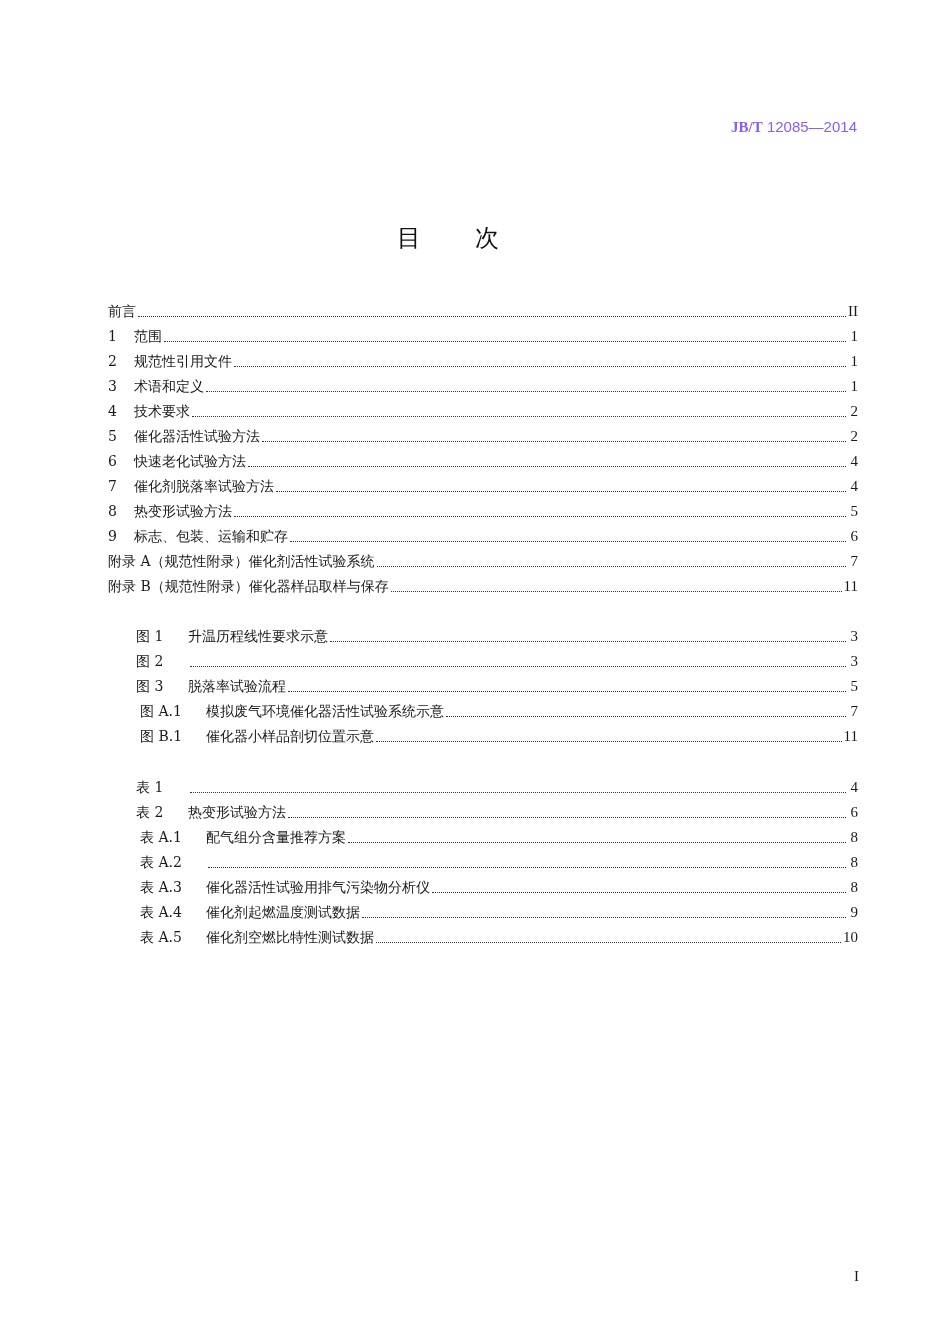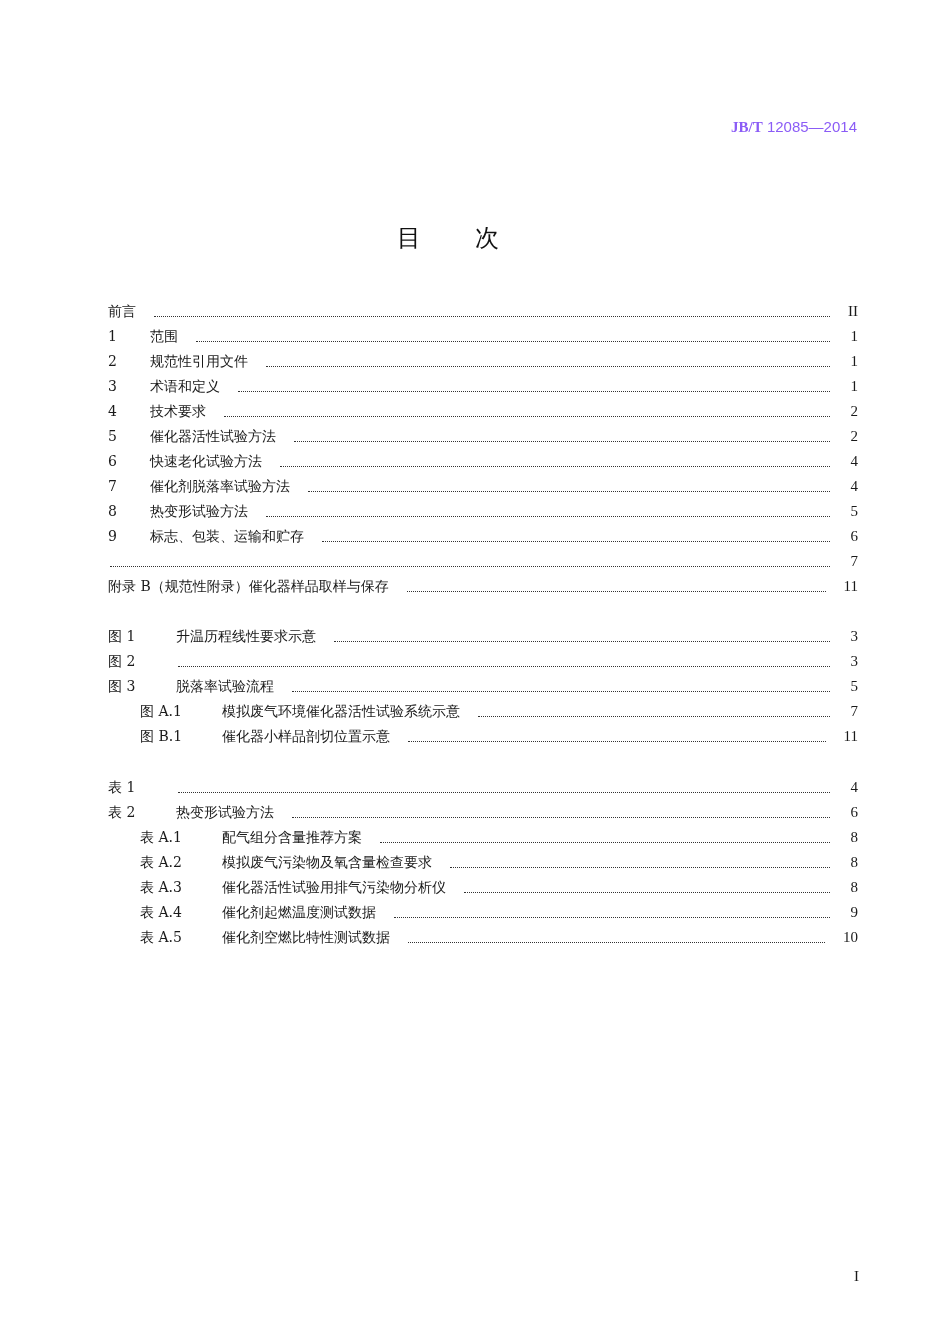--- a/index.html
+++ b/index.html
@@ -15,25 +15,25 @@
   }
   .std-code .bold { font-family: "Liberation Serif", serif; font-weight: bold; }
   .toc-title {
     position: absolute; top: 222px; left: 0; width: 950px; text-align: center;
     font-family: "DejaVu Sans", sans-serif; font-size: 24px; letter-spacing: 54px;
     box-sizing: border-box; color: #111;
   }
   .toc-group { position: absolute; left: 108px; width: 750px; }
   .toc-row {
     display: flex; align-items: baseline; height: 25px; line-height: 25px;
-    font-size: 14px; white-space: nowrap; gap: 16px;
+    font-size: 14px; white-space: nowrap;
   }
   .toc-row .num { flex: 0 0 auto; }
   .toc-row .num.sec { width: 26px; }
-  .toc-row .num.fig { width: 52px; }
+  .toc-row .num.fig { width: 52px; margin-left: 28px; }
   .toc-row .num.figA { width: 66px; margin-left: 32px; }
   .toc-row .label { flex: 0 0 auto; }
   .toc-row .leader {
     flex: 1 1 auto; margin: 0 2px; height: 1px; align-self: flex-end;
     margin-bottom: 7px;
     border-bottom: 1.5px dotted #333;
   }
   .toc-row .page { flex: 0 0 auto; min-width: 10px; text-align: right; font-family: "Liberation Serif", serif; font-size: 15px; }
   .page-number {
     position: absolute; top: 1268px; left: 854px;
@@ -104,20 +104,21 @@
     <span class="leader"></span>
     <span class="page">5</span>
   </div>
   <div class="toc-row">
     <span class="num sec">9</span>
     <span class="label">标志、包装、运输和贮存</span>
     <span class="leader"></span>
     <span class="page">6</span>
   </div>
   <div class="toc-row">
+    <span class="label">附录 A（规范性附录）催化剂活性试验系统</span>
     <span class="leader"></span>
     <span class="page">7</span>
   </div>
   <div class="toc-row">
     <span class="label">附录 B（规范性附录）催化器样品取样与保存</span>
     <span class="leader"></span>
     <span class="page">11</span>
   </div>
 </div>
 
@@ -166,21 +167,20 @@
     <span class="page">6</span>
   </div>
   <div class="toc-row">
     <span class="num figA">表 A.1</span>
     <span class="label">配气组分含量推荐方案</span>
     <span class="leader"></span>
     <span class="page">8</span>
   </div>
   <div class="toc-row">
     <span class="num figA">表 A.2</span>
-    <span class="label">模拟废气污染物及氧含量检查要求</span>
     <span class="leader"></span>
     <span class="page">8</span>
   </div>
   <div class="toc-row">
     <span class="num figA">表 A.3</span>
     <span class="label">催化器活性试验用排气污染物分析仪</span>
     <span class="leader"></span>
     <span class="page">8</span>
   </div>
   <div class="toc-row">

